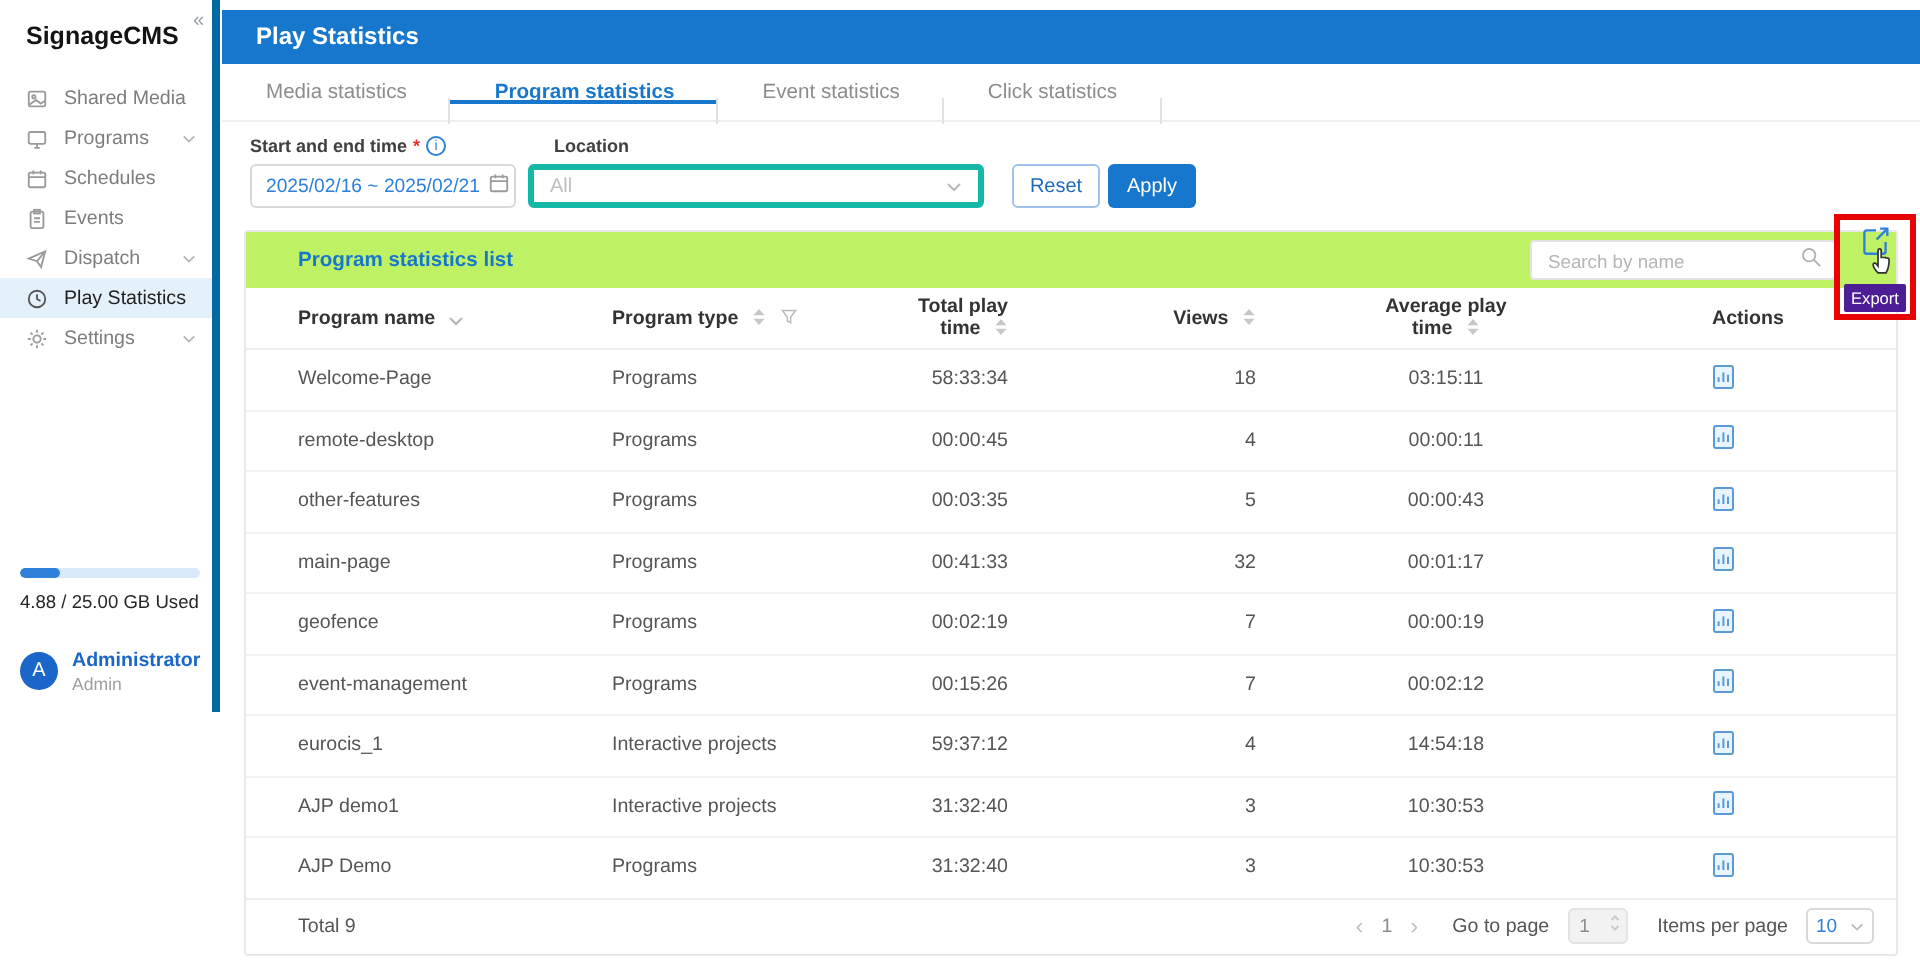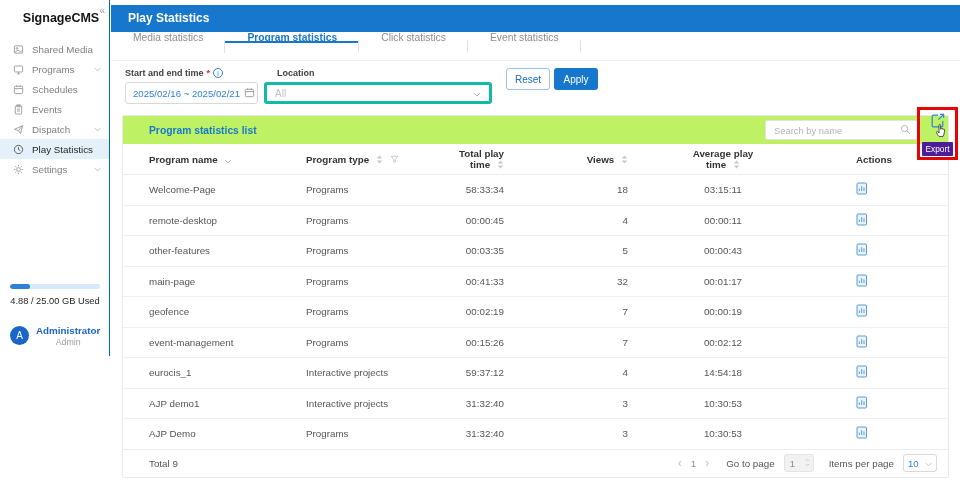--- a/index.html
+++ b/index.html
@@ -2,46 +2,46 @@
 <html><head>
 <meta charset="utf-8">
 <style>
   * { box-sizing: border-box; }
   html,body { margin:0; padding:0; }
   body {
     width:960px; height:480px; position:relative; overflow:hidden;
     background:#fff; font-family:"Liberation Sans", sans-serif; font-size:10px; color:#333;
   }
   
-  .sidebar { position:absolute; left:0; top:0; width:110px; height:356px; background:#fff; border-right:1px solid #0369a1;text-align:center; }
+  .sidebar { position:absolute; left:0; top:0; width:110px; height:356px; background:#fff; border-right:4px solid #0369a1; }
   .logo { font-size:12.5px; font-weight:bold; color:#141414; padding:11px 0 0 13px; }
   .collapse { position:absolute; top:5px; right:4px; color:#9aa0a6; font-size:10px; cursor:pointer; }
   .menu { margin-top:14px; }
   .menu-item { display:flex; align-items:center; height:20px; padding-left:13px; color:#7d7d7d; font-size:9.8px; position:relative; cursor:pointer; }
   .menu-item .micon { width:11px; height:11px; margin-right:8px; display:inline-flex; flex:none; }
   .menu-item.active { background:#e4f1fb; color:#1f1f1f; }
   .menu-item .chev { position:absolute; right:8px; display:inline-flex; }
   .storage { position:absolute; left:10px; bottom:50px; width:90px; }
   .storage-bar { height:5px; border-radius:3px; background:#d8e9fa; overflow:hidden; }
   .storage-fill { height:100%; background:#2f80d8; border-radius:3px; }
   .storage-label { margin-top:7px; font-size:9.3px; color:#262626; white-space:nowrap; }
   .user { position:absolute; left:10px; bottom:9px; display:flex; align-items:center; gap:7px; cursor:pointer; }
   .avatar { width:19px; height:19px; border-radius:50%; background:#1b66c9; color:#fff; font-size:10px; display:flex; align-items:center; justify-content:center; flex:none; }
   .uname { color:#1b66c9; font-weight:bold; font-size:9.8px; line-height:1.25; }
   .urole { color:#9e9e9e; font-size:8.8px; }
   
   .main { position:absolute; left:111px; top:0; width:849px; height:480px; }
   .bluebar { margin-top:5px; height:27px; background:#1777cd; color:#fff; font-weight:bold; font-size:12px; line-height:27px; padding-left:17px; }
-  .tabs { display:flex; height:29px; align-items:flex-start; border-bottom:1px solid #eeeeee; }
+  .tabs { display:flex; height:29px; align-items:center; border-bottom:1px solid #eeeeee; }
   .tab { display:flex; align-items:center; padding:0 22px; color:#8c8c8c; font-size:10.3px; position:relative; cursor:pointer; }
   .tab::after { content:""; position:absolute; right:0; top:8px; height:13px; width:1px; background:#e2e2e2; }
   .tab.active { color:#1777cd; font-weight:bold; }
   .tab.active::before { content:""; position:absolute; left:0; right:0; bottom:0; height:2px; background:#1777cd; }
   
-  .filters { display:flex; align-items:flex-start; padding:7px 11px 9px 14px; }
+  .filters { display:flex; align-items:flex-end; padding:7px 11px 9px 14px; }
   .fgroup { display:flex; flex-direction:column; }
   .flabel { font-size:9px; font-weight:bold; color:#404040; margin-bottom:4px; display:flex; align-items:center; gap:3px; }
   .req { color:#e03131; }
   .info-i { width:10px; height:10px; border:1px solid #2f80d8; border-radius:50%; color:#2f80d8; font-size:7px; font-weight:normal; display:inline-flex; align-items:center; justify-content:center; }
   .date-input { width:133px; height:22px; border:1px solid #d9d9d9; border-radius:3px; display:flex; align-items:center; padding:0 7px; color:#2f80d8; font-size:9.6px; gap:4px; cursor:pointer; }
   .date-text { flex:1; white-space:nowrap; }
   .loc-select { width:228px; height:22px; border:3px solid #14b8a6; border-radius:3px; display:flex; align-items:center; padding:0 8px; color:#bfbfbf; font-size:10px; margin-left:6px; cursor:pointer; }
   .grow { flex:1; }
   .btn-reset { margin-left:14px; width:44px; height:22px; border:1px solid #9ec2e8; border-radius:3px; background:#fff; color:#1c6bbd; font-size:10px; display:flex; align-items:center; justify-content:center; cursor:pointer; }
   .btn-apply { margin-left:4px; width:44px; height:22px; border:none; border-radius:3px; background:#1777cd; color:#fff; font-size:10px; display:flex; align-items:center; justify-content:center; cursor:pointer; }
@@ -179,22 +179,22 @@
     </div>
   </div>
 </div>
 
 <div class="main">
   <div class="bluebar">Play Statistics</div>
 
   <div class="tabs">
     <div class="tab">Media statistics</div>
     <div class="tab active">Program statistics</div>
+    <div class="tab">Event statistics</div>
     <div class="tab">Click statistics</div>
-    <div class="tab">Event statistics</div>
   </div>
 
   <div class="filters">
     <div class="fgroup">
       <div class="flabel">
         <span>Start and end time</span>
         <span class="req">*</span>
         <span class="info-i">i</span>
       </div>
       <div class="date-input">

